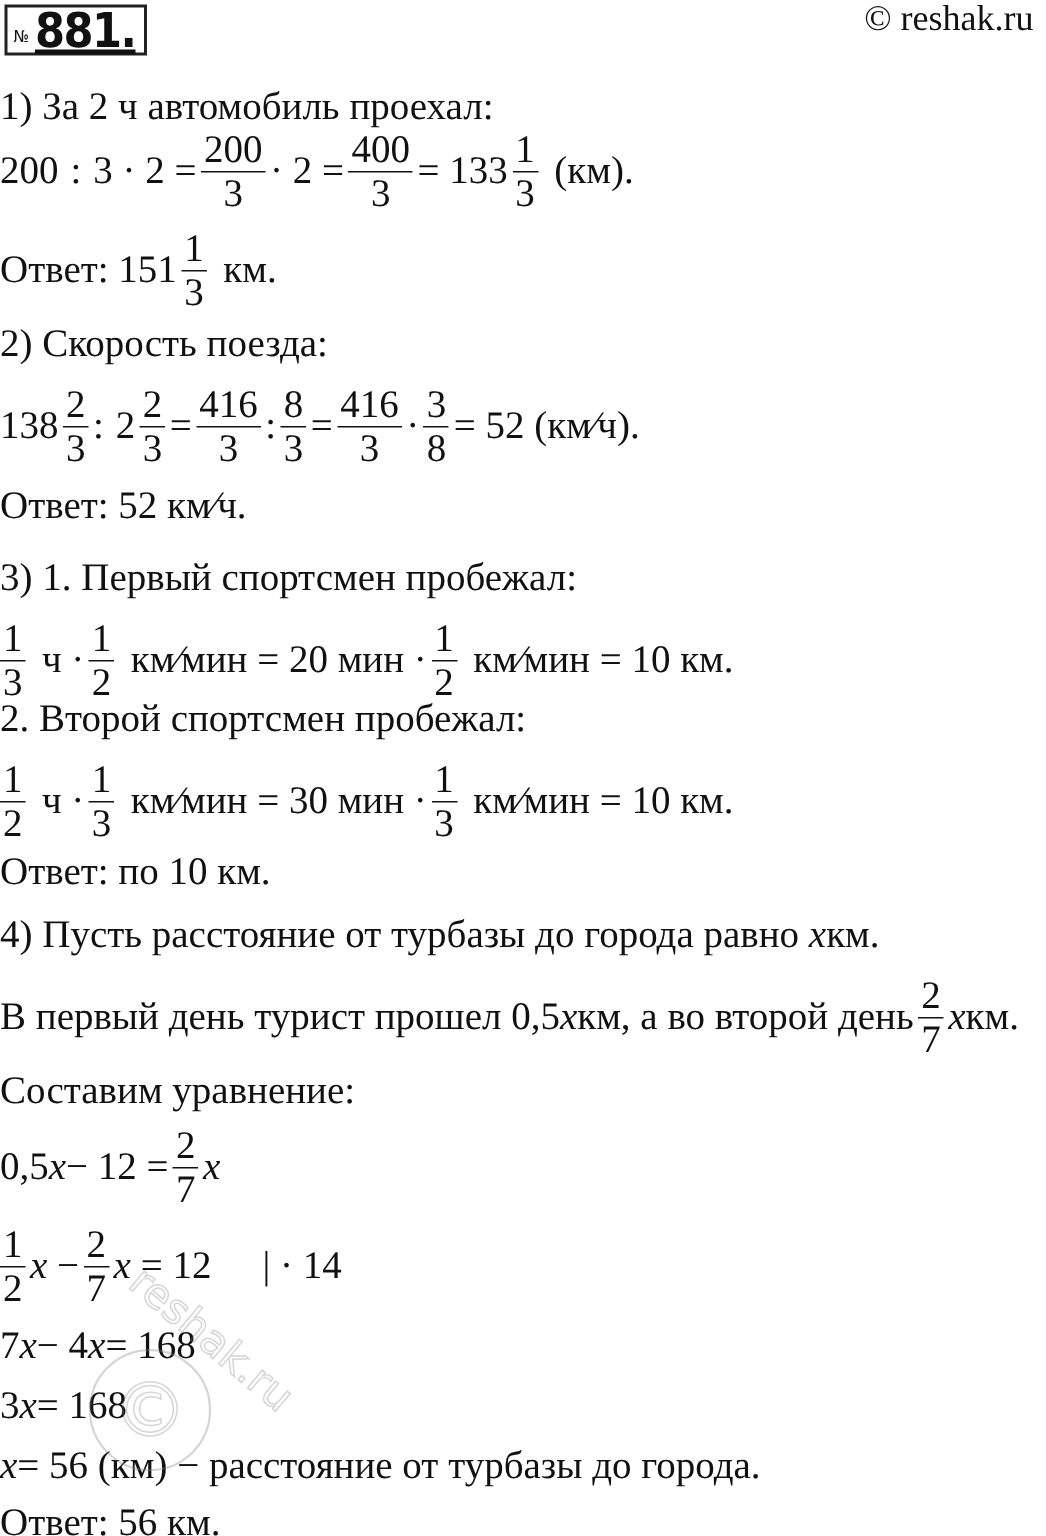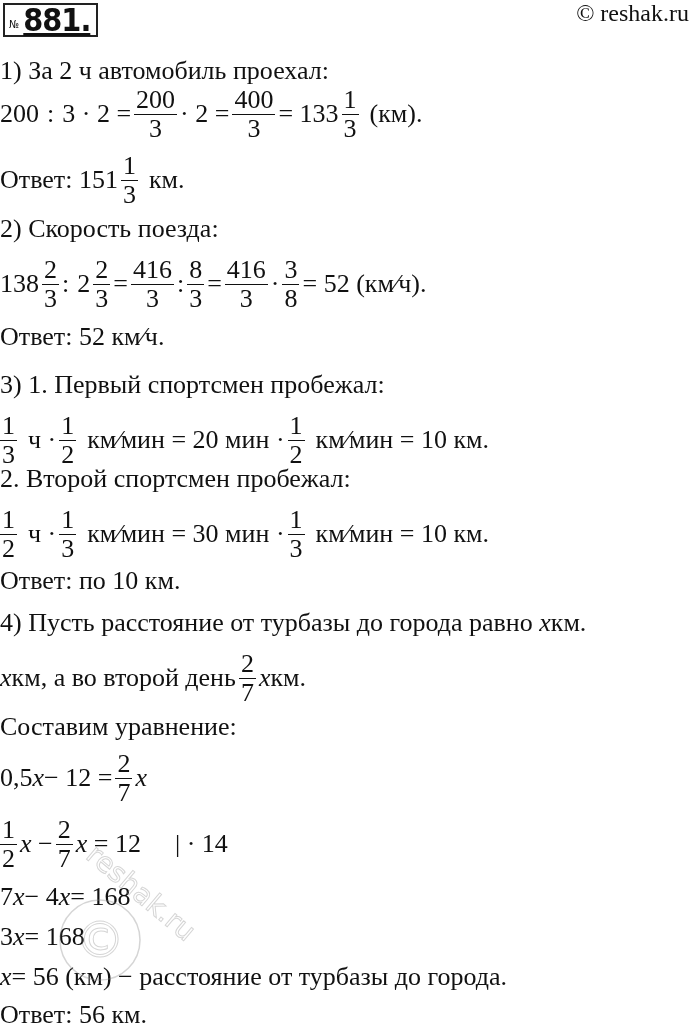--- a/index.html
+++ b/index.html
@@ -140,20 +140,21 @@
     </span>
   <span class="sp"></span>
     <span>км⁄мин = 10 км.</span>
 </div>
 <div class="line" style="top:566px;">Ответ: по 10 км.</div>
 
 <div class="line" style="top:608px;">
   <span>4) Пусть расстояние от турбазы до города равно </span>&nbsp;<span class="i">x</span><span> км.</span>
 </div>
 <div class="line" style="top:648px;height:60px;">
+  <span>В первый день турист прошел 0,5</span>
     <span class="i">x</span>
     <span> км, а во второй день</span>
   <span class="frac">
       <span class="n">2</span>
       <span class="d">7</span>
     </span>
   <span class="i">x</span>
     <span> км.</span>
 </div>
 <div class="line" style="top:688px;margin-top:24px;">Составим уравнение:</div>

